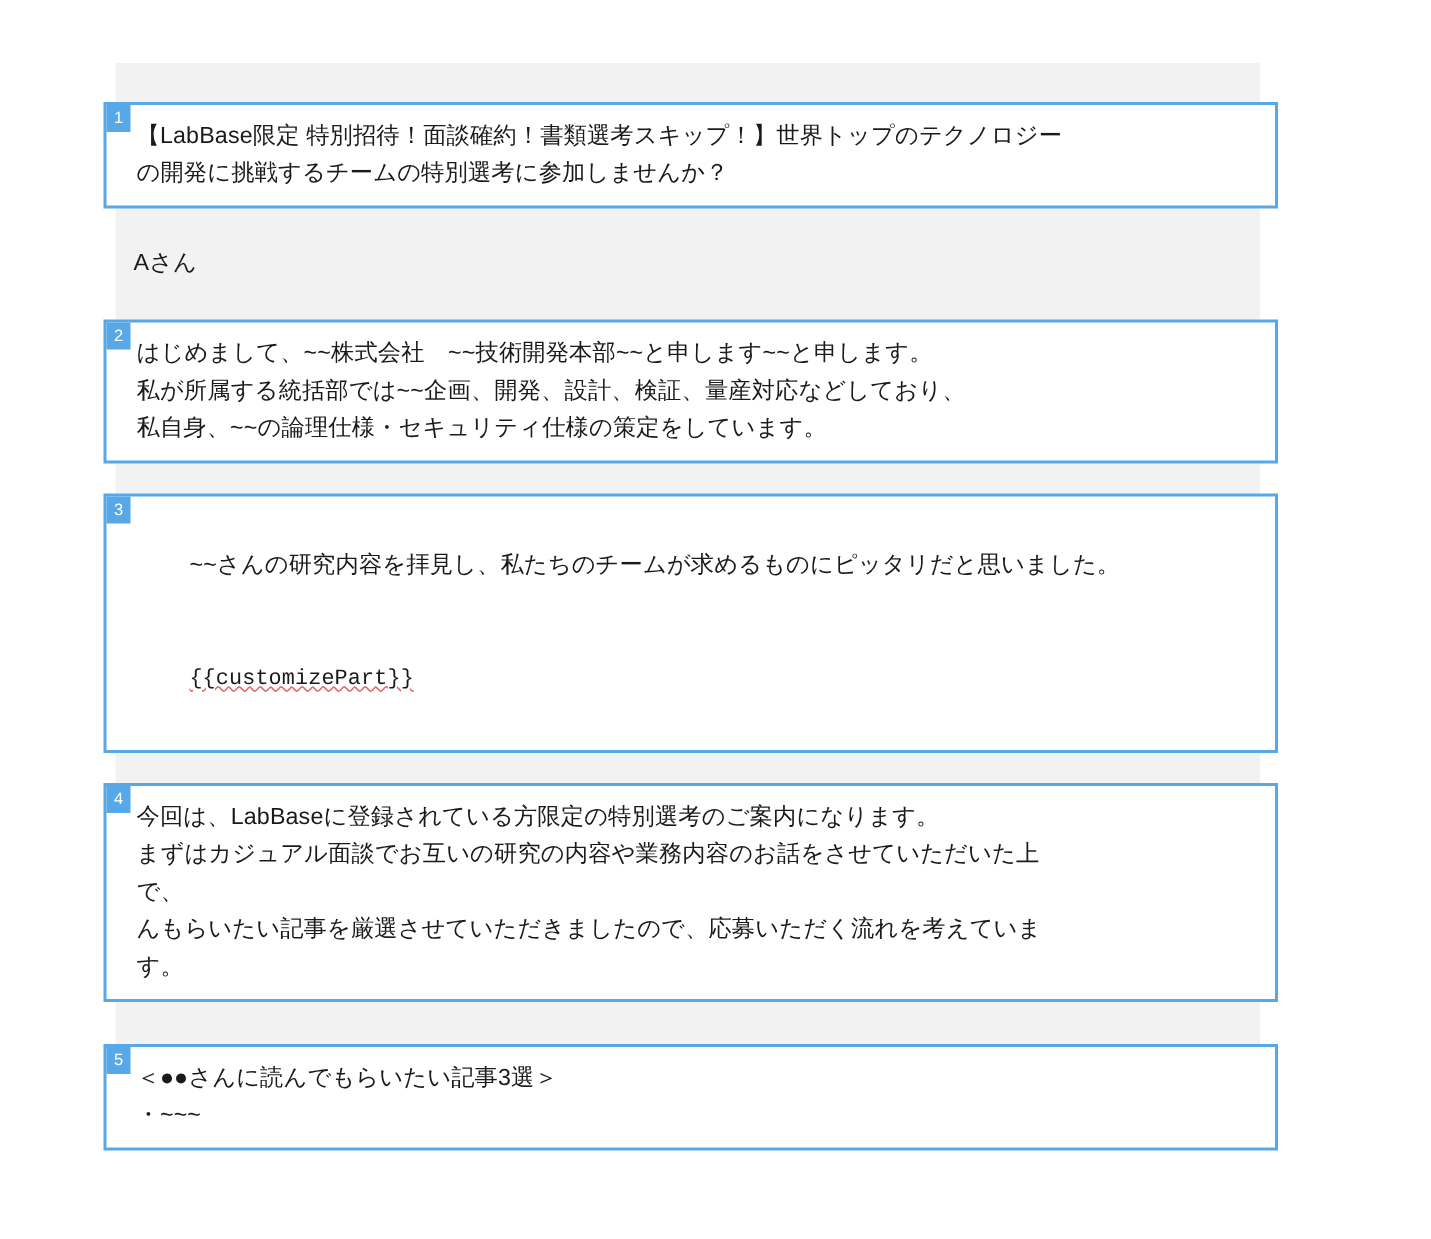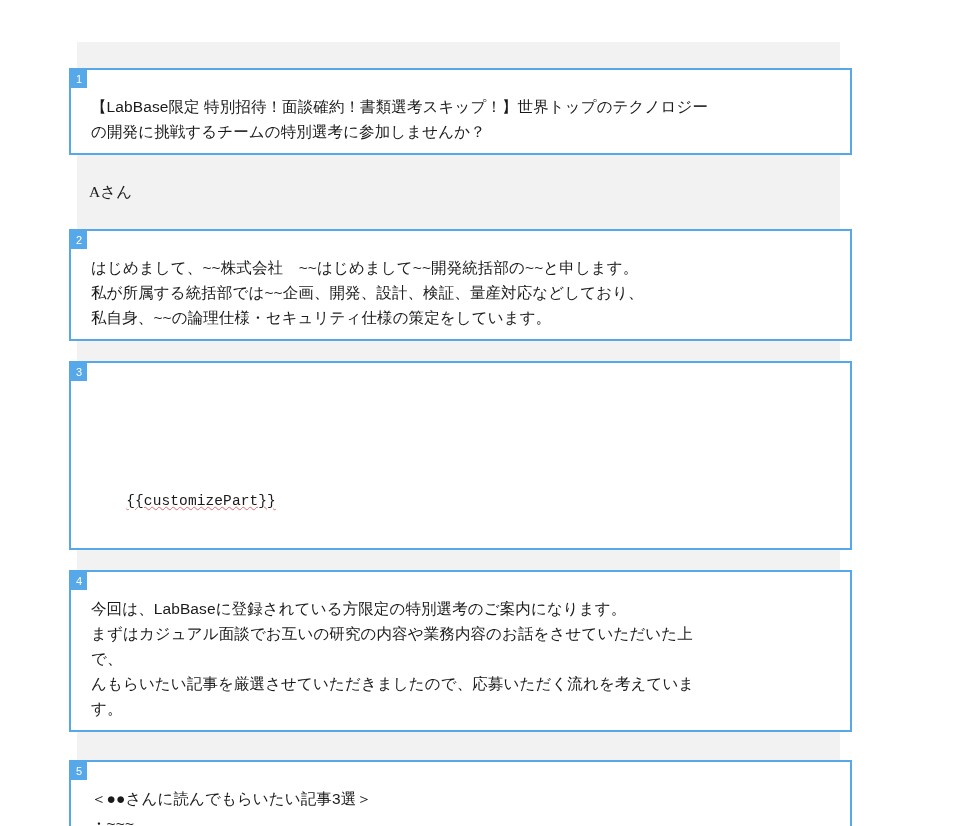--- a/index.html
+++ b/index.html
@@ -45,31 +45,30 @@
   }
   
   .block.hl {
     border: 2px solid #56a8e8;
     background: #ffffff;
     margin: 0 0 0 -8px;
     width: 783px;
   }
   .block.plain {
     background: transparent;
-    font-family: Liberation Serif, serif;
   }
   .btext {
     font-size: 15.5px;
     line-height: 25px;
     white-space: pre-wrap;
     color: #1a1a1a;
     letter-spacing: 0.1px;
   }
   .block.hl .btext {
-    padding: 24px 12px 9px 20px;
+    padding: 8px 12px 9px 20px;
   }
   .block.plain .btext {
     padding: 8px 12px 9px 12px;
   }
   .badge {
     position: absolute;
     left: 0;
     top: 0;
     width: 16px;
     height: 18px;
@@ -114,31 +113,31 @@
     <div class="spacer-16"></div>
 
     <div class="block plain">
       <div class="btext">Aさん</div>
     </div>
 
     <div class="spacer-16"></div>
 
     <div class="block hl">
       <span class="badge">2</span>
-      <div class="btext">はじめまして、~~株式会社　~~はじめまして~~開発統括部の~~と申します。
+      <div class="btext">はじめまして、~~株式会社　~~技術開発本部~~と申します~~と申します。
 私が所属する統括部では~~企画、開発、設計、検証、量産対応などしており、
 私自身、~~の論理仕様・セキュリティ仕様の策定をしています。</div>
     </div>
 
     <div class="spacer-20"></div>
 
     <div class="block hl">
       <span class="badge">3</span>
       <div class="btext">
-        <br><br>
+        <span>~~さんの研究内容を拝見し、私たちのチームが求めるものにピッタリだと思いました。</span><br><br>
         <span class="mono squiggle">{{customizePart}}</span>
       </div>
     </div>
 
     <div class="spacer-20"></div>
 
     <div class="block hl">
       <span class="badge">4</span>
       <div class="btext">今回は、LabBaseに登録されている方限定の特別選考のご案内になります。
 まずはカジュアル面談でお互いの研究の内容や業務内容のお話をさせていただいた上

